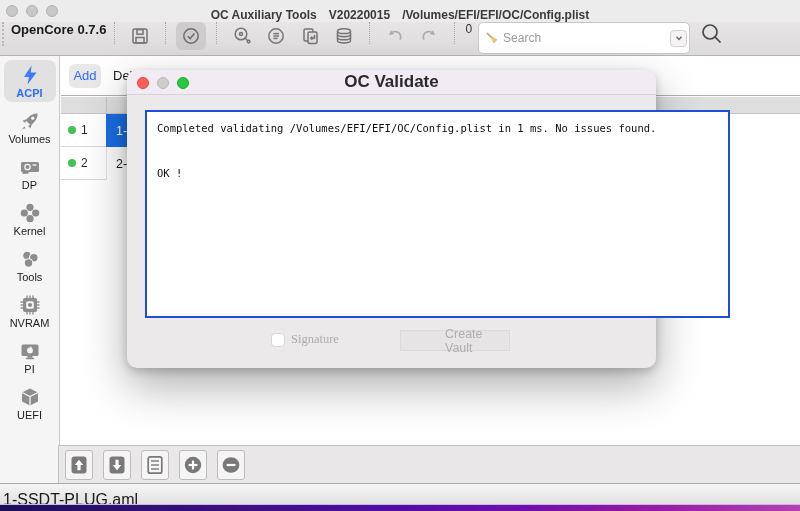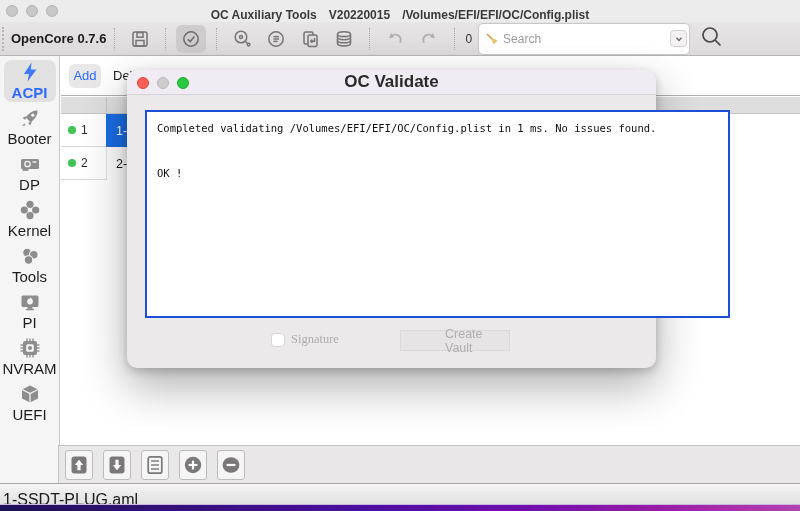--- a/index.html
+++ b/index.html
@@ -11,21 +11,21 @@
     background:#ececec; display:flex; align-items:center; }
   .lights { position:absolute; left:6px; top:5px; display:flex; gap:8px; }
   .light { width:12px; height:12px; border-radius:50%; }
   .light.inactive { background:#c9c7c7; border:1px solid #b3b1b1; }
   .titletext { width:100%; text-align:center; font-size:12px; font-weight:bold; color:#3a3a3a;margin-top:8px; }
   .titletext span { margin:0 6px; }
 
   
   .toolbar { position:absolute; left:0; top:22px; width:800px; height:34px;
     background:linear-gradient(#e7e5e5,#dcdada); border-bottom:1px solid #b4b2b2;
-    display:flex; align-items:center; }
+    display:flex; }
   .drag-dots { width:3px; height:24px; margin-left:2px;
     border-left:2px dotted #b9b7b7; }
   .oc-ver { font-size:13px; font-weight:bold; color:#1a1a1a; margin-left:6px; white-space:nowrap; }
   .tb-sep { width:1px; height:22px; border-left:1px dotted #aaa8a8; margin:0 8px; }
   .tb-btn { width:30px; height:28px; display:flex; align-items:center; justify-content:center;
     border-radius:6px; margin:0 2px; }
   .tb-btn.active { background:#cecccc; }
   .tb-btn svg { display:block; }
   .search-count { font-size:12px; color:#333; margin:0 6px 0 2px; }
   .searchbox { position:relative; width:212px; height:32px; background:#fff;
@@ -37,21 +37,21 @@
   .search-dd { width:17px; height:17px; margin-right:2px; background:#f4f2f2;
     border:1px solid #d2d0d0; border-radius:4px; display:flex; align-items:center; justify-content:center; }
   .magnifier { margin:0 8px 0 10px; }
 
   
   .sidebar { position:absolute; left:0; top:56px; width:60px; height:428px;
     background:#f5f5f5; border-right:1px solid #c9c7c7; padding-top:4px;
     display:flex; flex-direction:column; gap:4px; }
   .side-item { width:52px; height:42px; margin:0 auto; border-radius:8px;
     display:flex; flex-direction:column; align-items:center; justify-content:center; gap:1px; }
-  .side-item .lbl { font-size:15px; color:#1c1c1c; }
+  .side-item .lbl { font-size:11px; color:#1c1c1c; }
   .side-item.selected { background:#e2e1e1; }
   .side-item.selected .lbl { color:#2d6bff; font-weight:bold; }
 
   
   .actionbar { position:absolute; left:61px; top:56px; width:739px; height:40px;
     background:#fff; border-bottom:1px solid #b0b0b0; display:flex; align-items:center; }
   .btn-add { margin-left:8px; width:32px; height:24px; background:#e9e7e7; border-radius:6px;
     font-size:13px; color:#2d6bff; display:flex; align-items:center; justify-content:center; }
   .btn-del { margin-left:12px; font-size:13px; color:#1a1a1a; }
 
@@ -223,21 +223,21 @@
       <div class="lbl">ACPI</div>
     </div>
     <div class="side-item">
       <svg width="22" height="22" viewBox="0 0 22 22" fill="#8e8c8c">
         <path d="M18.5 3.5 c.3 3 -1 6.2 -3.5 8.7 l-3.2 3.2 -5.2 -5.2 3.2 -3.2 C12.3 4.5 15.5 3.2 18.5 3.5z"></path>
         <circle cx="13.8" cy="8.2" r="1.6" fill="#f5f5f5"></circle>
         <path d="M7.2 9.2 L3.6 10.8 6.3 13z"></path>
         <path d="M12.8 14.8 L11.2 18.4 9 15.7z"></path>
         <path d="M5.5 16.5 L3 19 l3.5 -.8z"></path>
       </svg>
-      <div class="lbl">Booter</div>
+      <div class="lbl">Volumes</div>
     </div>
     <div class="side-item">
       <svg width="22" height="22" viewBox="0 0 22 22">
         <rect x="2" y="6" width="18" height="10" rx="1.5" fill="#8e8c8c"></rect>
         <rect x="3.5" y="16" width="6" height="1.8" fill="#8e8c8c"></rect>
         <circle cx="8.5" cy="11" r="2.7" fill="none" stroke="#f5f5f5" stroke-width="1.3"></circle>
         <rect x="13.5" y="8.3" width="4" height="1.4" fill="#f5f5f5"></rect>
       </svg>
       <div class="lbl">DP</div>
     </div>
@@ -250,30 +250,20 @@
       </svg>
       <div class="lbl">Kernel</div>
     </div>
     <div class="side-item">
       <svg width="22" height="22" viewBox="0 0 22 22" fill="#8e8c8c">
         <circle cx="8" cy="7.5" r="4.3" stroke="#f5f5f5" stroke-width="1.1"></circle>
         <circle cx="14.8" cy="9.8" r="4.3" stroke="#f5f5f5" stroke-width="1.1"></circle>
         <circle cx="9.5" cy="15" r="4.3" stroke="#f5f5f5" stroke-width="1.1"></circle>
       </svg>
       <div class="lbl">Tools</div>
-    </div>
-    <div class="side-item">
-      <svg width="22" height="22" viewBox="0 0 22 22">
-        <rect x="2.5" y="4.5" width="17" height="11.5" rx="1.5" fill="#8e8c8c"></rect>
-        <rect x="8.5" y="16" width="5" height="1.8" fill="#8e8c8c"></rect>
-        <rect x="6.8" y="17.8" width="8.4" height="1.5" rx="0.7" fill="#8e8c8c"></rect>
-        <circle cx="11" cy="10.5" r="2.9" fill="#f5f5f5"></circle>
-        <polygon points="11.8,6.4 13,7.4 11.4,8 10.6,7" fill="#f5f5f5"></polygon>
-      </svg>
-      <div class="lbl">PI</div>
     </div>
     <div class="side-item">
       <svg width="22" height="22" viewBox="0 0 22 22">
         <g stroke="#8e8c8c" stroke-width="1.4">
           <line x1="8" y1="1.5" x2="8" y2="4"></line>
             <line x1="11" y1="1.5" x2="11" y2="4"></line>
             <line x1="14" y1="1.5" x2="14" y2="4"></line>
           <line x1="8" y1="18" x2="8" y2="20.5"></line>
             <line x1="11" y1="18" x2="11" y2="20.5"></line>
             <line x1="14" y1="18" x2="14" y2="20.5"></line>
@@ -285,20 +275,30 @@
             <line x1="18" y1="14" x2="20.5" y2="14"></line>
         </g>
         <rect x="4" y="4" width="14" height="14" rx="2" fill="#8e8c8c"></rect>
         <rect x="7.2" y="7.2" width="7.6" height="7.6" rx="1.5" fill="#f5f5f5"></rect>
         <circle cx="11" cy="11" r="2.1" fill="#8e8c8c"></circle>
       </svg>
       <div class="lbl">NVRAM</div>
     </div>
     <div class="side-item">
       <svg width="22" height="22" viewBox="0 0 22 22">
+        <rect x="2.5" y="4.5" width="17" height="11.5" rx="1.5" fill="#8e8c8c"></rect>
+        <rect x="8.5" y="16" width="5" height="1.8" fill="#8e8c8c"></rect>
+        <rect x="6.8" y="17.8" width="8.4" height="1.5" rx="0.7" fill="#8e8c8c"></rect>
+        <circle cx="11" cy="10.5" r="2.9" fill="#f5f5f5"></circle>
+        <polygon points="11.8,6.4 13,7.4 11.4,8 10.6,7" fill="#f5f5f5"></polygon>
+      </svg>
+      <div class="lbl">PI</div>
+    </div>
+    <div class="side-item">
+      <svg width="22" height="22" viewBox="0 0 22 22">
         <polygon points="11,2.5 19,6.5 19,15.5 11,19.5 3,15.5 3,6.5" fill="#8e8c8c"></polygon>
         <polyline points="3,6.5 11,10.5 19,6.5" fill="none" stroke="#f5f5f5" stroke-width="1.3"></polyline>
         <line x1="11" y1="10.5" x2="11" y2="19.5" stroke="#f5f5f5" stroke-width="1.3"></line>
       </svg>
       <div class="lbl">UEFI</div>
     </div>
   </div>
 
   <div class="actionbar">
     <div class="btn-add">Add</div>

